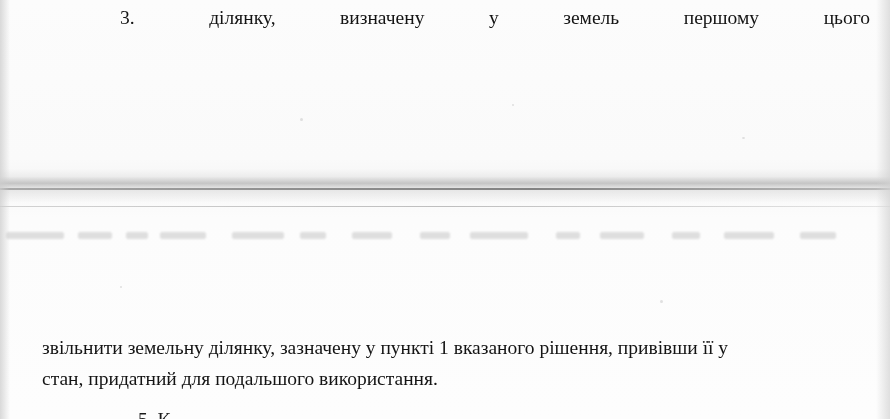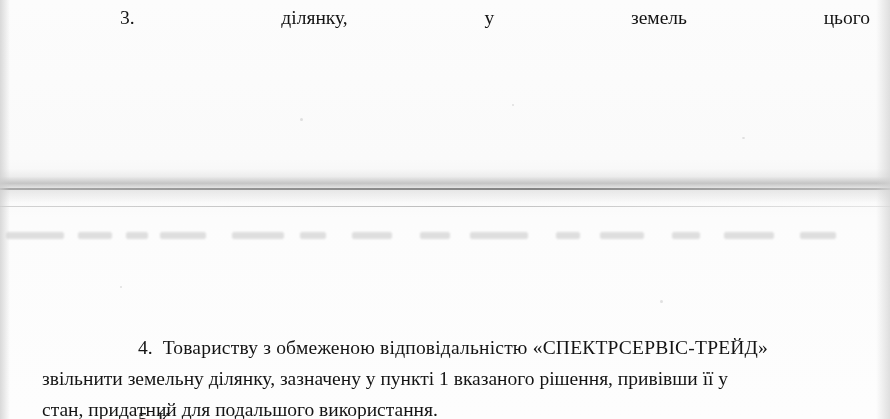--- a/index.html
+++ b/index.html
@@ -160,22 +160,24 @@
 </head>
 <body>
 
 <div class="page">
   <div class="scan-tint"></div>
 
   <div class="para para-1">
     <div class="line line-just first">
       <span class="w indent-num">3.</span>
       <span class="w">ділянку,</span>
+      <span class="w">визначену</span>
       <span class="w">у</span>
       <span class="w">земель</span>
+      <span class="w">першому</span>
       <span class="w">цього</span>
     </div>
   </div>
 
   <div class="seam"></div>
   <div class="seam-line"></div>
   <div class="seam-line2"></div>
 
   <div class="smudge-row">
     <div class="smudge" style="left:6px;  width:58px;"></div>
@@ -188,23 +190,20 @@
     <div class="smudge" style="left:420px;width:30px;"></div>
     <div class="smudge" style="left:470px;width:58px;"></div>
     <div class="smudge" style="left:556px;width:24px;"></div>
     <div class="smudge" style="left:600px;width:44px;"></div>
     <div class="smudge" style="left:672px;width:28px;"></div>
     <div class="smudge" style="left:724px;width:50px;"></div>
     <div class="smudge" style="left:800px;width:36px;"></div>
   </div>
 
   <div class="para para-2">
-    <div class="line">
-      <span style="display:inline-block;width:96px;"></span><span class="indent-num">4.</span><span class="caps">Товариству з обмеженою відповідальністю «СПЕКТРСЕРВІС-ТРЕЙД»</span>
-    </div>
     <div class="line">звільнити земельну ділянку, зазначену у пункті 1 вказаного рішення, привівши її у</div>
     <div class="line">стан, придатний для подальшого використання.</div>
   </div>
 
   <div class="cut-line">
     <div class="cut-inner">5. К</div>
   </div>
 
   <div class="edge-left"></div>
   <div class="edge-right"></div>

